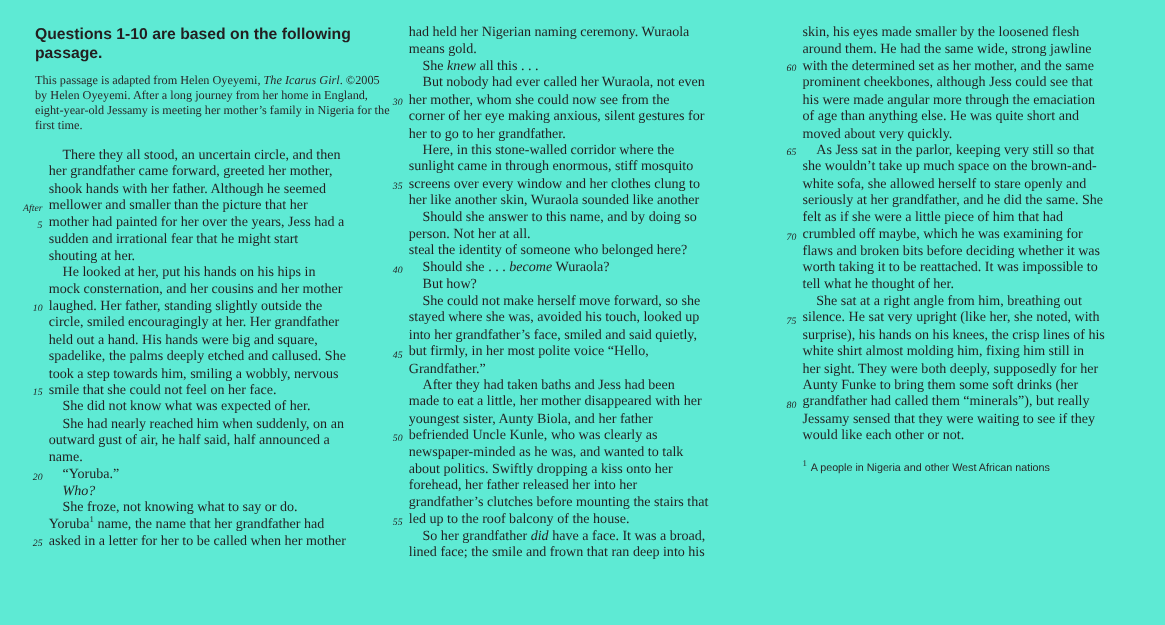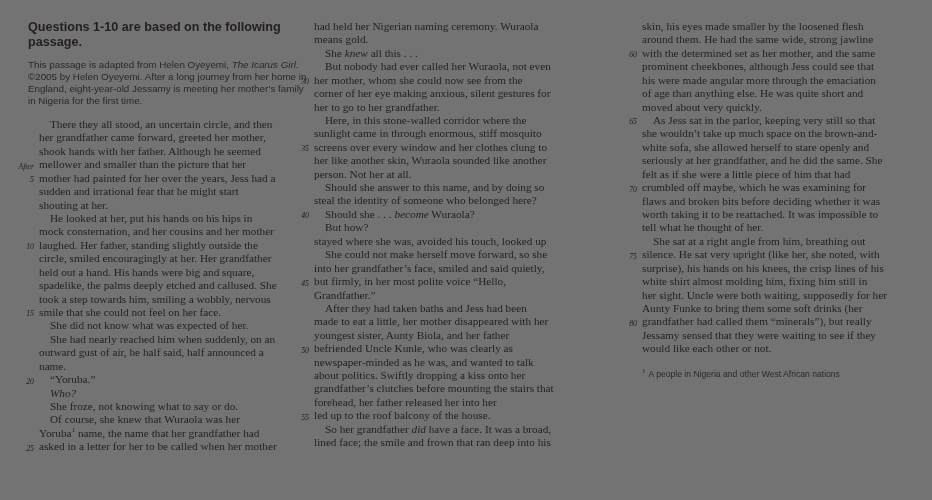--- a/index.html
+++ b/index.html
@@ -4,41 +4,41 @@
 <style>
   html, body {
     margin: 0; padding: 0;
     width: 932px; height: 500px;
     background: #ffffff;
     overflow: hidden;
   }
   .page {
     position: relative;
     width: 932px; height: 500px;
-    background: #737373;
+    background: #5eead4;
     color: #231f20;
   }
   .col { position: absolute; top: 20px; }
   .col1 { left: 11px;  width: 312px; }
-  .col2 { left: 286px; width: 318px; }
+  .col2 { left: 299px; width: 318px; }
   .col3 { left: 614px; width: 318px; }
 
   .qheader {
     margin: 0 0 9px 17px;
     width: 278px;
     font-family: "Liberation Sans", sans-serif;
     font-weight: bold;
     font-size: 12.6px;
     line-height: 15px;
     color: #231f20;
   }
   .intro {
     margin: 0 0 11px 17px;
     width: 284px;
-    font-family: Liberation Sans, sans-serif;
+    font-family: Liberation Serif, serif;
     font-size: 9.8px;
     line-height: 12px;
     color: #2b2728;
   }
 
   .line { display: flex; white-space: pre; }
   .ln {
     flex: 0 0 28px;
     width: 28px;
     box-sizing: border-box;
@@ -97,57 +97,56 @@
         <div class="line"><span class="ln"></span><span class="lt">spadelike, the palms deeply etched and callused. She</span></div>
         <div class="line"><span class="ln"></span><span class="lt">took a step towards him, smiling a wobbly, nervous</span></div>
         <div class="line"><span class="ln">15</span><span class="lt">smile that she could not feel on her face.</span></div>
         <div class="line ind"><span class="ln"></span><span class="lt">She did not know what was expected of her.</span></div>
         <div class="line ind"><span class="ln"></span><span class="lt">She had nearly reached him when suddenly, on an</span></div>
         <div class="line"><span class="ln"></span><span class="lt">outward gust of air, he half said, half announced a</span></div>
         <div class="line"><span class="ln"></span><span class="lt">name.</span></div>
         <div class="line ind"><span class="ln">20</span><span class="lt">“Yoruba.”</span></div>
         <div class="line ind"><span class="ln"></span><span class="lt"><span class="it">Who?</span></span></div>
         <div class="line ind"><span class="ln"></span><span class="lt">She froze, not knowing what to say or do.</span></div>
-        <div class="line ind"><span class="ln"></span><span class="lt">Of course, she knew that Wuraola was her</span></div>
         <div class="line"><span class="ln"></span><span class="lt"><span>Yoruba</span><sup>1</sup><span> name, the name that her grandfather had</span></span></div>
         <div class="line"><span class="ln">25</span><span class="lt">asked in a letter for her to be called when her mother</span></div>
       </div>
   </div>
 
   <div class="col col2">
     <div class="lines">
         <div class="line"><span class="ln"></span><span class="lt">had held her Nigerian naming ceremony. Wuraola</span></div>
         <div class="line"><span class="ln"></span><span class="lt">means gold.</span></div>
         <div class="line ind"><span class="ln"></span><span class="lt"><span>She </span><span class="it">knew</span><span> all this . . .</span></span></div>
         <div class="line ind"><span class="ln"></span><span class="lt">But nobody had ever called her Wuraola, not even</span></div>
         <div class="line"><span class="ln">30</span><span class="lt">her mother, whom she could now see from the</span></div>
         <div class="line"><span class="ln"></span><span class="lt">corner of her eye making anxious, silent gestures for</span></div>
         <div class="line"><span class="ln"></span><span class="lt">her to go to her grandfather.</span></div>
         <div class="line ind"><span class="ln"></span><span class="lt">Here, in this stone-walled corridor where the</span></div>
         <div class="line"><span class="ln"></span><span class="lt">sunlight came in through enormous, stiff mosquito</span></div>
         <div class="line"><span class="ln">35</span><span class="lt">screens over every window and her clothes clung to</span></div>
         <div class="line"><span class="ln"></span><span class="lt">her like another skin, Wuraola sounded like another</span></div>
+        <div class="line ind"><span class="ln"></span><span class="lt">Should she answer to this name, and by doing so</span></div>
         <div class="line"><span class="ln"></span><span class="lt">person. Not her at all.</span></div>
-        <div class="line ind"><span class="ln"></span><span class="lt">Should she answer to this name, and by doing so</span></div>
         <div class="line"><span class="ln"></span><span class="lt">steal the identity of someone who belonged here?</span></div>
         <div class="line ind"><span class="ln">40</span><span class="lt"><span>Should she . . . </span><span class="it">become</span><span> Wuraola?</span></span></div>
         <div class="line ind"><span class="ln"></span><span class="lt">But how?</span></div>
+        <div class="line ind"><span class="ln"></span><span class="lt">She could not make herself move forward, so she</span></div>
         <div class="line"><span class="ln"></span><span class="lt">stayed where she was, avoided his touch, looked up</span></div>
-        <div class="line ind"><span class="ln"></span><span class="lt">She could not make herself move forward, so she</span></div>
         <div class="line"><span class="ln"></span><span class="lt">into her grandfather’s face, smiled and said quietly,</span></div>
         <div class="line"><span class="ln">45</span><span class="lt">but firmly, in her most polite voice “Hello,</span></div>
         <div class="line"><span class="ln"></span><span class="lt">Grandfather.”</span></div>
         <div class="line ind"><span class="ln"></span><span class="lt">After they had taken baths and Jess had been</span></div>
         <div class="line"><span class="ln"></span><span class="lt">made to eat a little, her mother disappeared with her</span></div>
         <div class="line"><span class="ln"></span><span class="lt">youngest sister, Aunty Biola, and her father</span></div>
         <div class="line"><span class="ln">50</span><span class="lt">befriended Uncle Kunle, who was clearly as</span></div>
         <div class="line"><span class="ln"></span><span class="lt">newspaper-minded as he was, and wanted to talk</span></div>
         <div class="line"><span class="ln"></span><span class="lt">about politics. Swiftly dropping a kiss onto her</span></div>
+        <div class="line"><span class="ln"></span><span class="lt">forehead, her father released her into her</span></div>
         <div class="line"><span class="ln"></span><span class="lt">grandfather’s clutches before mounting the stairs that</span></div>
-        <div class="line"><span class="ln"></span><span class="lt">forehead, her father released her into her</span></div>
         <div class="line"><span class="ln">55</span><span class="lt">led up to the roof balcony of the house.</span></div>
         <div class="line ind"><span class="ln"></span><span class="lt"><span>So her grandfather </span><span class="it">did</span><span> have a face. It was a broad,</span></span></div>
         <div class="line"><span class="ln"></span><span class="lt">lined face; the smile and frown that ran deep into his</span></div>
       </div>
   </div>
 
   <div class="col col3">
     <div class="lines">
         <div class="line"><span class="ln"></span><span class="lt">skin, his eyes made smaller by the loosened flesh</span></div>
         <div class="line"><span class="ln"></span><span class="lt">around them. He had the same wide, strong jawline</span></div>
@@ -162,21 +161,21 @@
         <div class="line"><span class="ln"></span><span class="lt">seriously at her grandfather, and he did the same. She</span></div>
         <div class="line"><span class="ln"></span><span class="lt">felt as if she were a little piece of him that had</span></div>
         <div class="line"><span class="ln">70</span><span class="lt">crumbled off maybe, which he was examining for</span></div>
         <div class="line"><span class="ln"></span><span class="lt">flaws and broken bits before deciding whether it was</span></div>
         <div class="line"><span class="ln"></span><span class="lt">worth taking it to be reattached. It was impossible to</span></div>
         <div class="line"><span class="ln"></span><span class="lt">tell what he thought of her.</span></div>
         <div class="line ind"><span class="ln"></span><span class="lt">She sat at a right angle from him, breathing out</span></div>
         <div class="line"><span class="ln">75</span><span class="lt">silence. He sat very upright (like her, she noted, with</span></div>
         <div class="line"><span class="ln"></span><span class="lt">surprise), his hands on his knees, the crisp lines of his</span></div>
         <div class="line"><span class="ln"></span><span class="lt">white shirt almost molding him, fixing him still in</span></div>
-        <div class="line"><span class="ln"></span><span class="lt">her sight. Uncle were both waiting, supposedly for her</span></div>
+        <div class="line"><span class="ln"></span><span class="lt">her sight. They were both deeply, supposedly for her</span></div>
         <div class="line"><span class="ln"></span><span class="lt">Aunty Funke to bring them some soft drinks (her</span></div>
         <div class="line"><span class="ln">80</span><span class="lt">grandfather had called them “minerals”), but really</span></div>
         <div class="line"><span class="ln"></span><span class="lt">Jessamy sensed that they were waiting to see if they</span></div>
         <div class="line"><span class="ln"></span><span class="lt">would like each other or not.</span></div>
       </div>
     <div class="footnote"><sup>1</sup><span>A people in Nigeria and other West African nations</span></div>
   </div>
 
 </div>
 

